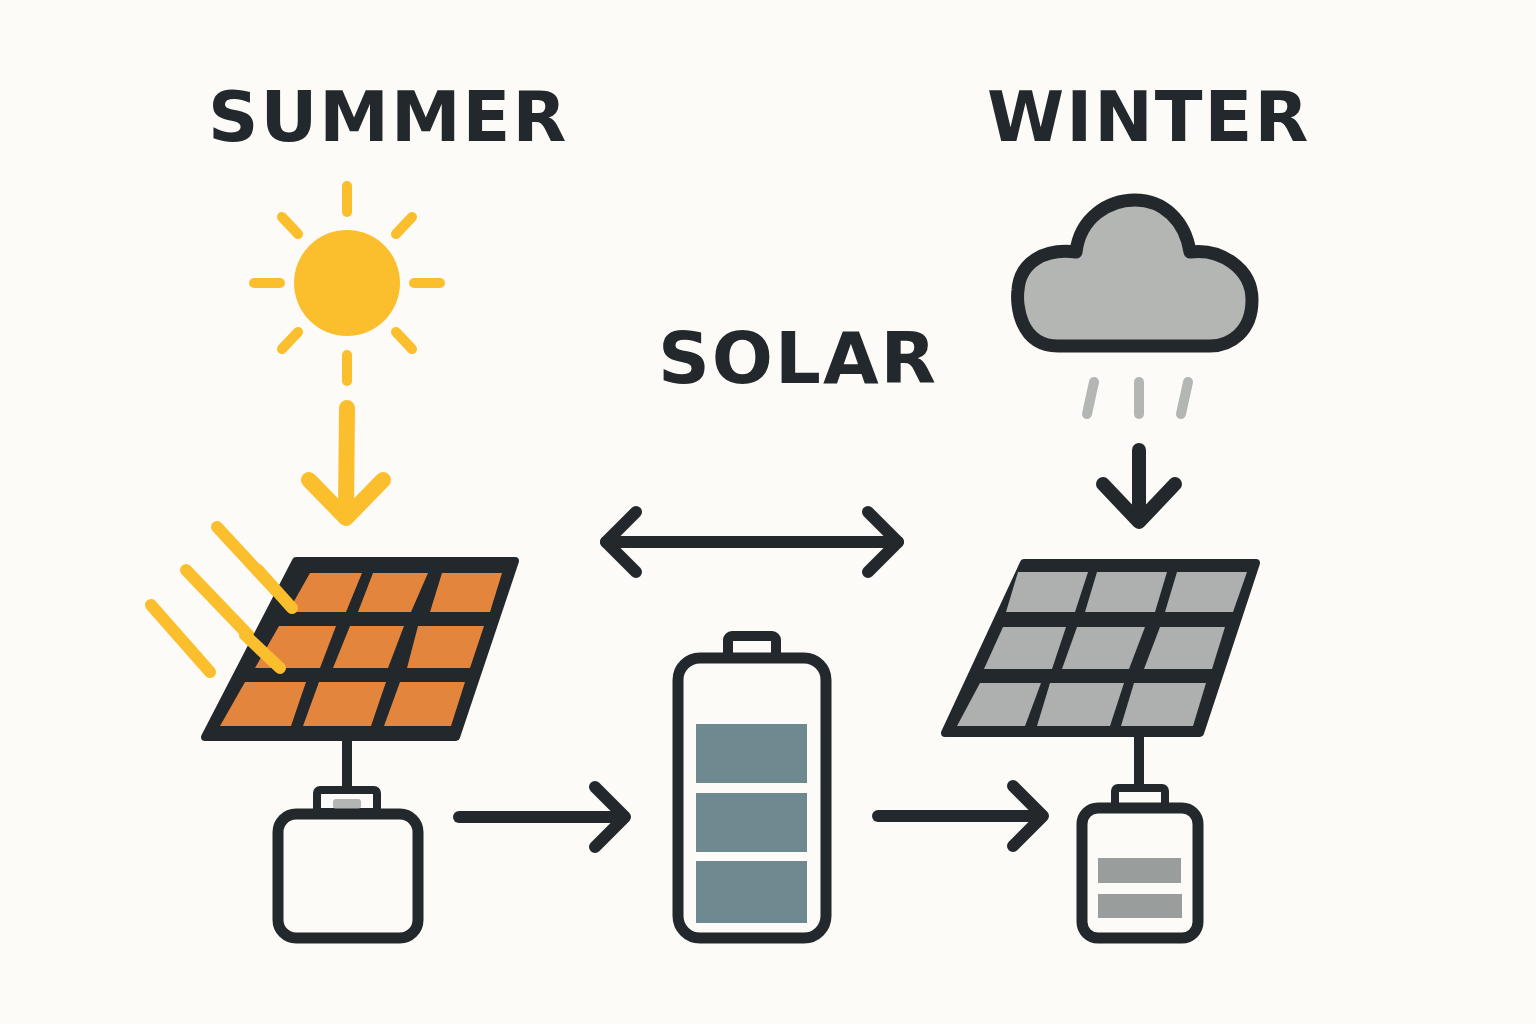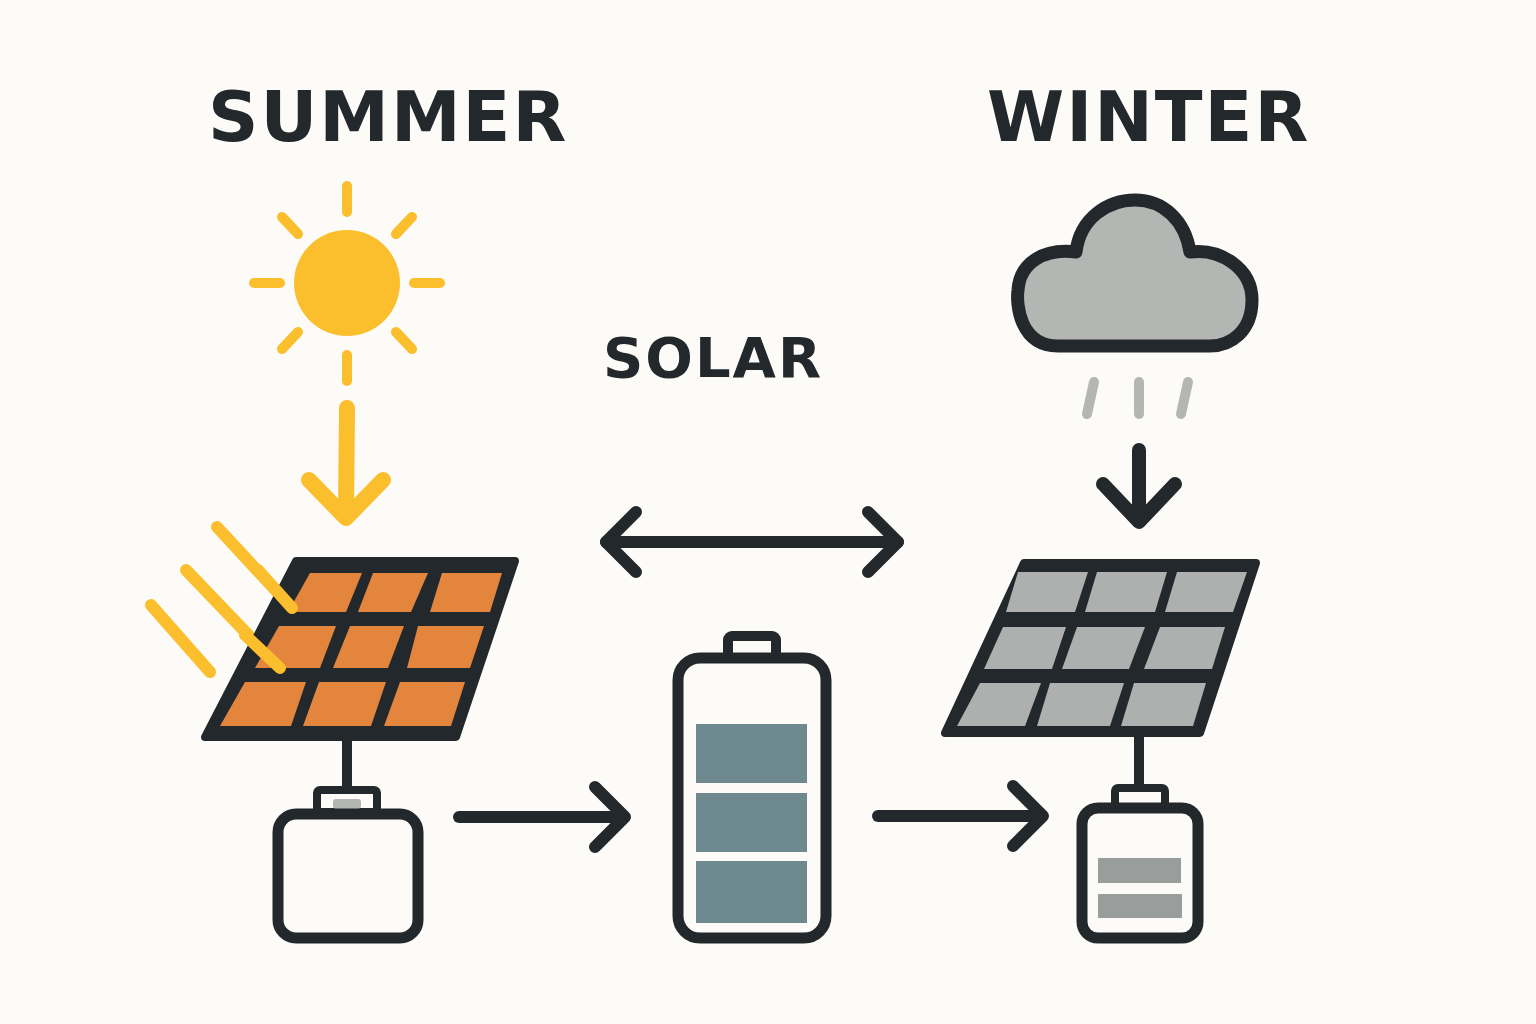--- a/index.html
+++ b/index.html
@@ -15,22 +15,22 @@
     font-weight: bold;
     color: #23282c;
     letter-spacing: 2px;
     line-height: 1;
     white-space: nowrap;
     margin-left: 43px;
   }
   #title-summer { left: 165px; top: 82px; font-size: 70px; }
   #title-winter { left: 944px; top: 82px; font-size: 70px; }
   #deficit-label {
-    left: 560px; top: 318px; width: 390px; 
-    font-size: 56px; line-height: 80px;
+    left: 560px; top: 318px; width: 390px; text-align: center;
+    font-size: 72px; line-height: 80px;
   }
   svg.canvas { position: absolute; left: 0; top: 0; }
 </style>
 </head>
 <body>
 
 <div class="label" id="title-summer">SUMMER</div>
 <div class="label" id="title-winter">WINTER</div>
 <div class="label" id="deficit-label">
   <div>SOLAR</div>

